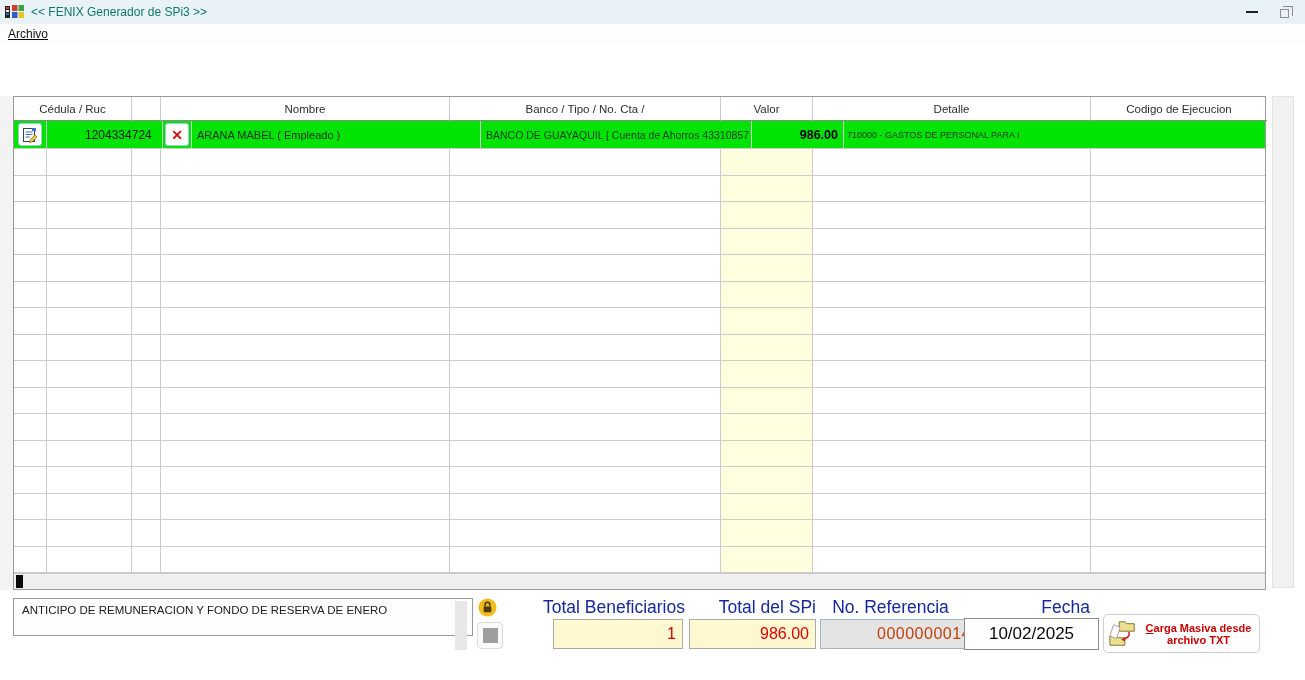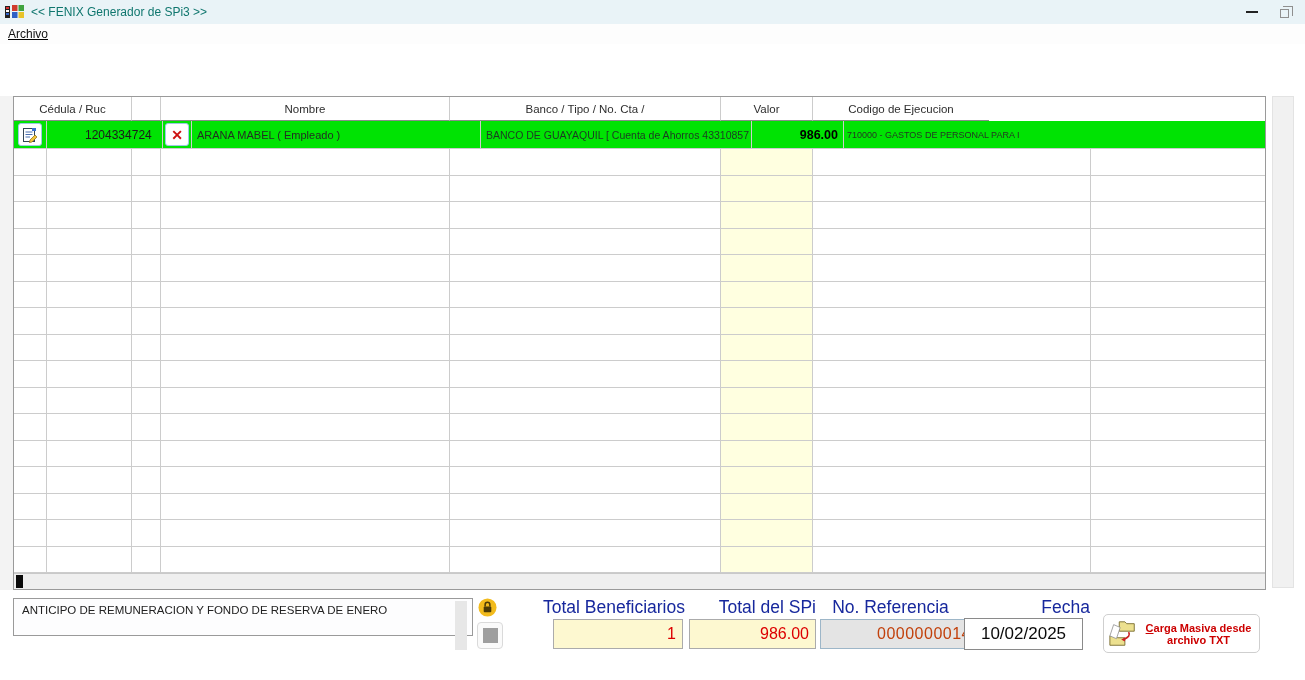--- a/index.html
+++ b/index.html
@@ -72,21 +72,21 @@
 
   .f-label { position:absolute; top:597px; font-size:17.5px; color:#17289d; }
   .lbl-benef { left:505px; width:180px; text-align:right; }
   .lbl-spi   { left:689px; width:127px; text-align:right; }
   .lbl-ref   { left:823px; width:135px; text-align:center; }
   .lbl-fecha { left:970px; width:120px; text-align:right; }
   .f-field { position:absolute; top:619px; height:30px; border:1px solid #ababab; font-family:"Liberation Sans",sans-serif; font-size:16px; display:flex; align-items:center; }
   .fld-benef { left:553px; width:130px; background:#fdf8d0; color:#dd0000; justify-content:flex-end; padding-right:6px; }
   .fld-spi   { left:689px; width:127px; background:#fdf8d0; color:#dd0000; justify-content:flex-end; padding-right:6px; }
   .fld-ref   { left:820px; width:160px; background:#e4e4e4; border-color:#9db6c8; color:#c2410c; justify-content:flex-end; padding-right:8px; letter-spacing:0.5px; }
-  .fld-fecha { left:964px; top:618px; width:119px; height:32px; background:#fff; border-color:#8a8a8a; color:#0a0a0a; font-size:17px; justify-content:center; }
+  .fld-fecha { left:964px; top:618px; width:135px; height:32px; background:#fff; border-color:#8a8a8a; color:#0a0a0a; font-size:17px; justify-content:center; }
   .btn-carga { position:absolute; left:1103px; top:614px; width:157px; height:39px; background:#fff; border:1px solid #cfcfcf; border-radius:5px; display:flex; align-items:center; gap:4px; padding:2px 4px; cursor:pointer; }
   .btn-carga .txt { color:#cc0000; font-weight:bold; font-size:11px; line-height:12px; text-align:center; flex:1; }
 </style>
 </head>
 <body>
 
 <div class="titlebar">
   <svg class="app-icon" viewBox="0 0 20 16">
     <rect x="0" y="2" width="5" height="12" fill="#222"></rect>
     <rect x="1" y="3" width="3" height="2" fill="#d33"></rect>
@@ -137,20 +137,21 @@
 
 <div class="left-strip"></div>
 
 <div class="grid">
   <div class="trow thead">
     <div class="c c-cedh">Cédula / Ruc</div>
     <div class="c c-x"></div>
     <div class="c c-nom">Nombre</div>
     <div class="c c-ban">Banco / Tipo / No. Cta /</div>
     <div class="c c-val">Valor</div>
+    <div class="c c-det">Detalle</div>
     <div class="c c-cod">Codigo de Ejecucion</div>
   </div>
 
   <div class="tbody" id="tbody">
     <div class="trow data-row">
       <div class="c c-ic">
         <button class="mini-btn">
           <svg width="16" height="16" viewBox="0 0 16 16">
             <rect x="1.5" y="1.5" width="11" height="13" fill="#fff" stroke="#345" stroke-width="1"></rect>
             <line x1="3.5" y1="5" x2="10.5" y2="5" stroke="#4a6fb0" stroke-width="1"></line>

